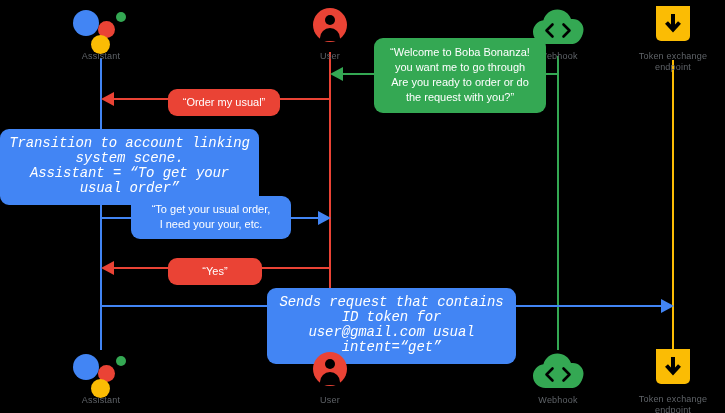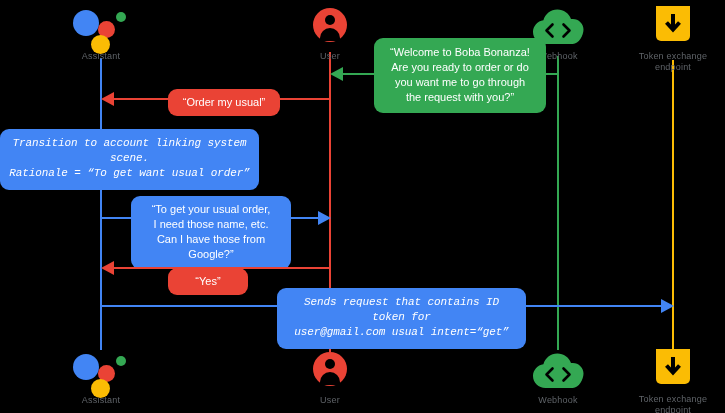--- a/index.html
+++ b/index.html
@@ -88,21 +88,21 @@
     box-sizing: border-box;
   }
   .msg.sans {
     font-family: Liberation Sans, sans-serif;
     font-size: 11px;
     line-height: 15px;
   }
   .msg.mono {
     font-family: "Liberation Mono", monospace;
     font-style: italic;
-    font-size: 11px;
+    font-size: 14px;
     line-height: 15px;
     letter-spacing: -0.1px;
   }
   .msg.green { background: #34A853; }
   .msg.red   { background: #EA4335; }
   .msg.blue  { background: #4285F4; }
 
   
   .arrow-line {
     position: absolute;
@@ -169,53 +169,52 @@
       </span>
     </div>
     <div class="actor-label" style="margin-top:4px;">Token exchange</div>
     <div class="actor-label" style="margin-top:0;">endpoint</div>
   </div>
 
   <div class="arrow-line" style="left:333px; top:73px; width:225px; background:#34A853;"></div>
   <div class="arrow-head left" style="left:330px; top:67px; color:#34A853;"></div>
   <div class="msg green sans" style="left:374px; top:38px; width:172px; padding:7px 10px 8px;">
     <div>“Welcome to Boba Bonanza!</div>
+    <div>you want me to go through</div>
     <div>Are you ready to order or do</div>
-    <div>you want me to go through</div>
     <div>the request with you?”</div>
   </div>
 
   <div class="arrow-line" style="left:104px; top:98px; width:226px; background:#EA4335;"></div>
   <div class="arrow-head left" style="left:101px; top:92px; color:#EA4335;"></div>
   <div class="msg red sans" style="left:168px; top:89px; width:112px; padding:6px 8px;">
     <div>“Order my usual”</div>
   </div>
 
   <div class="msg blue mono" style="left:0px; top:129px; width:259px; padding:7px 8px 9px;">
     <div>Transition to account linking system scene.</div>
-    <div>Rationale = “To get want usual order”</div>
+    <div>Assistant = “To get your usual order”</div>
   </div>
 
   <div class="arrow-line" style="left:101px; top:217px; width:226px; background:#4285F4;"></div>
   <div class="arrow-head right" style="left:318px; top:211px; color:#4285F4;"></div>
   <div class="msg blue sans" style="left:131px; top:196px; width:160px; padding:6px 8px 7px;">
     <div>“To get your usual order,</div>
-    <div>I need those name, etc.</div>
-    <div>Can I have those from Google?”</div>
+    <div>I need your your, etc.</div>
   </div>
 
   <div class="arrow-line" style="left:104px; top:267px; width:226px; background:#EA4335;"></div>
   <div class="arrow-head left" style="left:101px; top:261px; color:#EA4335;"></div>
-  <div class="msg red sans" style="left:168px; top:268px; width:80px; padding:6px 8px;">
+  <div class="msg red sans" style="left:168px; top:258px; width:94px; padding:6px 8px;">
     <div>“Yes”</div>
   </div>
 
   <div class="arrow-line" style="left:101px; top:305px; width:571px; background:#4285F4;"></div>
   <div class="arrow-head right" style="left:661px; top:299px; color:#4285F4;"></div>
-  <div class="msg blue mono" style="left:277px; top:288px; width:249px; padding:7px 8px 9px;">
+  <div class="msg blue mono" style="left:267px; top:288px; width:249px; padding:7px 8px 9px;">
     <div>Sends request that contains ID token for</div>
     <div>user@gmail.com usual intent=“get”</div>
   </div>
 
   <div class="actor" style="left:41px; top:348px;">
     <div class="actor-icon">
       <span class="ga-dot ga-blue"></span>
       <span class="ga-dot ga-red"></span>
       <span class="ga-dot ga-yellow"></span>
       <span class="ga-dot ga-green"></span>

